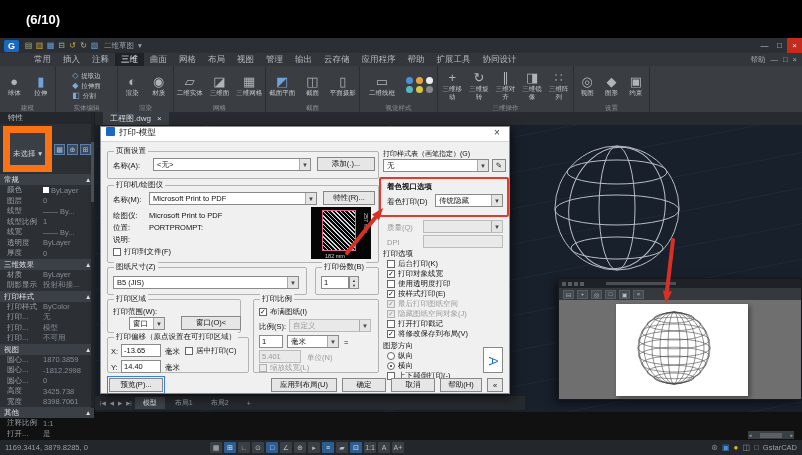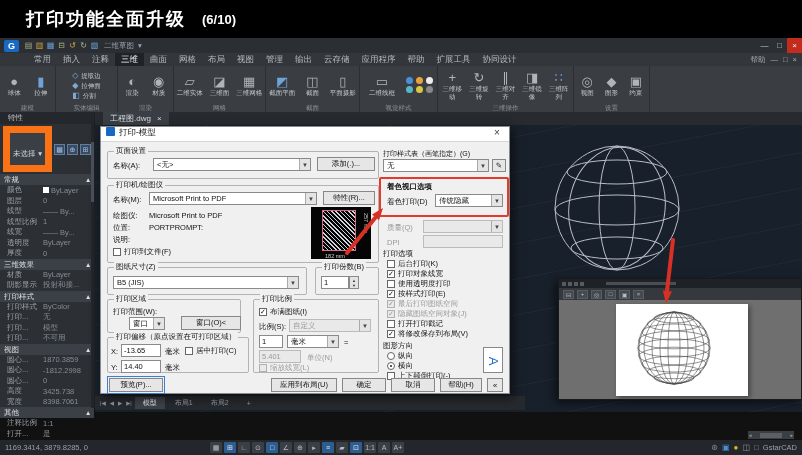--- a/index.html
+++ b/index.html
@@ -112,21 +112,20 @@
 .sri.b{color:#4a90d9}.sri.y{color:#d8b62a}
 .brand{font-size:7.5px;color:#9aa0a6}
 svg{display:block}
 </style>
 </head>
 <body>
 
 <div id="app">
 
   <div class="a banner">
-    <h1>打印功能全面升级</h1>
     <span class="prog">(6/10)</span>
   </div>
 
   <div class="a tbar">
     <span class="logo">G</span>
     <span class="qi">▤</span>
     <span class="qi y">▥</span>
     <span class="qi b">▦</span>
     <span class="qi">⊟</span>
     <span class="qi y">↺</span>

